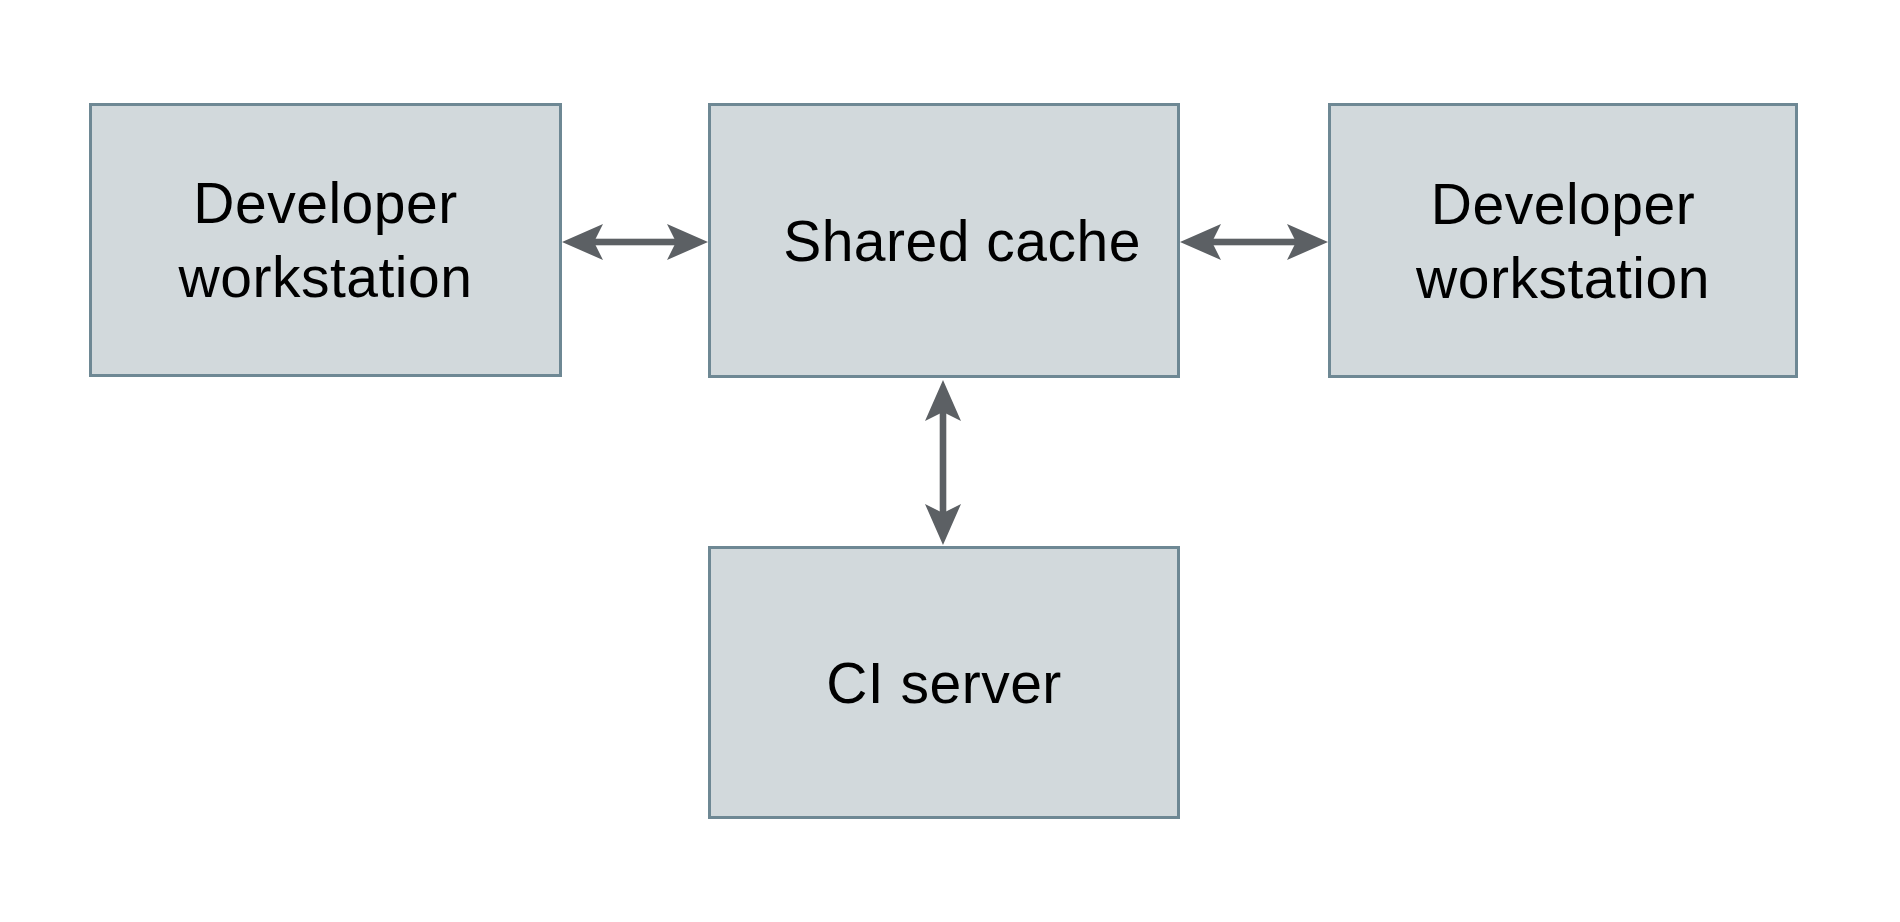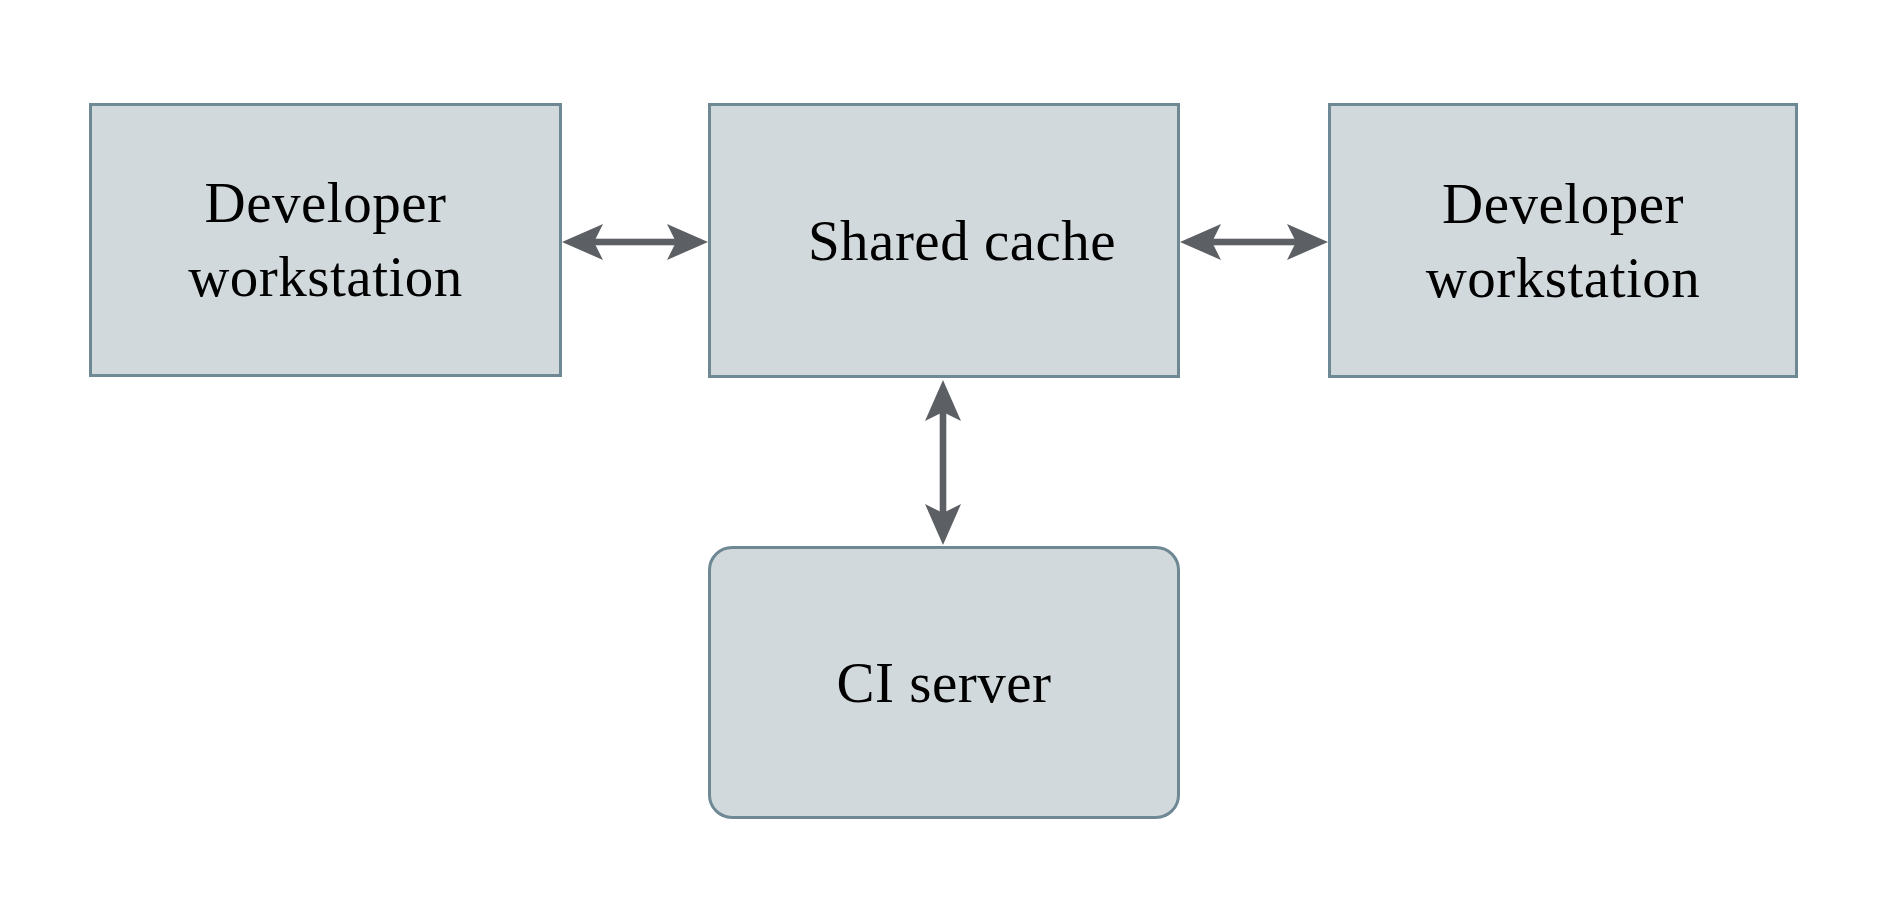--- a/index.html
+++ b/index.html
@@ -5,21 +5,21 @@
   html, body {
     margin: 0;
     padding: 0;
     background: var(--background, #ffffff);
   }
   .canvas {
     position: relative;
     width: 1900px;
     height: 922px;
     background: var(--background, #ffffff);
-    font-family: Liberation Serif, serif;
+    font-family: Liberation Sans, sans-serif;
     overflow: hidden;
   }
   .node {
     position: absolute;
     box-sizing: border-box;
     background: var(--box-fill, #d2d9dc);
     border: 3px solid var(--box-border, #6e8894);
     display: flex;
     align-items: center;
     justify-content: center;
@@ -28,21 +28,21 @@
   .node-label {
     font-size: 57px;
     line-height: 74px;
     color: var(--text, #000000);
     letter-spacing: 0.5px;
     padding: 0 30px;
   }
   #node-left  { left: 89px;   top: 103px; width: 473px; height: 274px; }
   #node-cache { left: 708px;  top: 103px; width: 472px; height: 275px; padding-left: 36px; }
   #node-right { left: 1328px; top: 103px; width: 470px; height: 275px; }
-  #node-ci    { left: 708px;  top: 546px; width: 472px; height: 273px; border-radius: 24px; }
+  #node-ci    { left: 708px;  top: 546px; width: 472px; height: 273px; }
 
   .edge { position: absolute; }
   #edge-left  { left: 562px;  top: 220px; }
   #edge-right { left: 1180px; top: 220px; }
   #edge-down  { left: 921px;  top: 380px; }
 </style>
 </head>
 <body>
 
 <div class="canvas">

